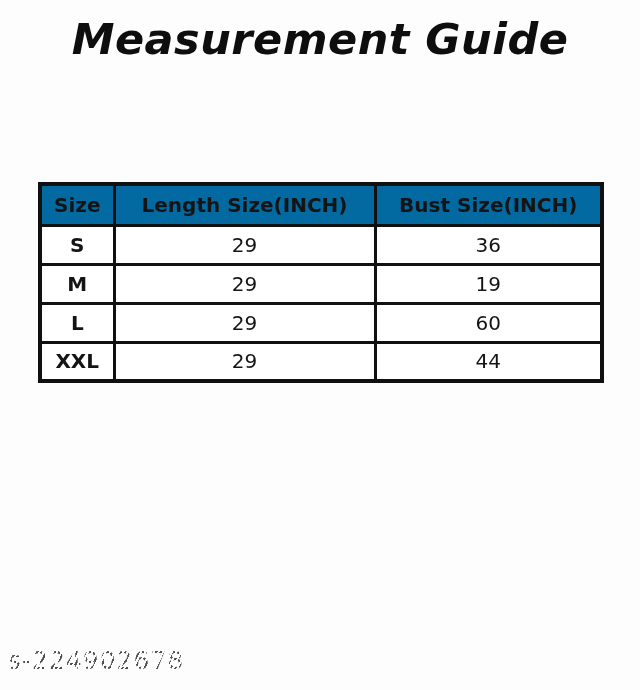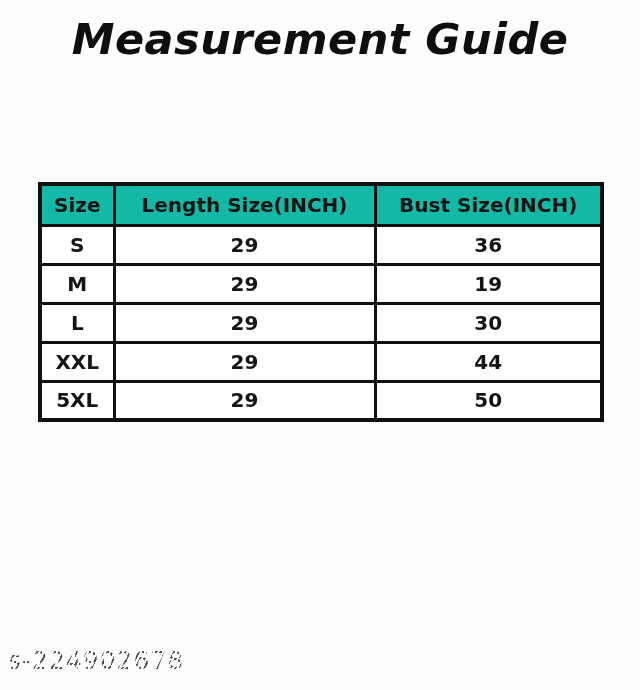--- a/index.html
+++ b/index.html
@@ -30,28 +30,28 @@
     border: 4px solid #101010;
   }
   .size-table th, .size-table td {
     border: 3px solid #101010;
     text-align: center;
     vertical-align: middle;
     font-size: 20px;
     color: #141414;
   }
   .size-table th {
-    background: #14b8a6;
+    background: #0369a1;
     font-weight: bold;
     height: 41px;
   }
   .size-table td {
     background: #ffffff;
     height: 39px;
-    font-weight: bold;
+    font-weight: normal;
   }
   .size-table td.size-col { font-weight: bold; }
   col.c-size { width: 74px; }
   col.c-length { width: 261px; }
   col.c-bust { width: 227px; }
   .watermark {
     position: absolute;
     left: 8px; top: 646px;
     display: inline-block;
   }
@@ -96,30 +96,25 @@
       <td>36</td>
     </tr>
     <tr>
       <td class="size-col">M</td>
       <td>29</td>
       <td>19</td>
     </tr>
     <tr>
       <td class="size-col">L</td>
       <td>29</td>
-      <td>30</td>
+      <td>60</td>
     </tr>
     <tr>
       <td class="size-col">XXL</td>
       <td>29</td>
       <td>44</td>
-    </tr>
-    <tr>
-      <td class="size-col">5XL</td>
-      <td>29</td>
-      <td>50</td>
     </tr>
   </tbody>
 </table>
 
 <div class="watermark">
   <span class="watermark-text">s-224902678</span>
 </div>
 
 </body></html>

